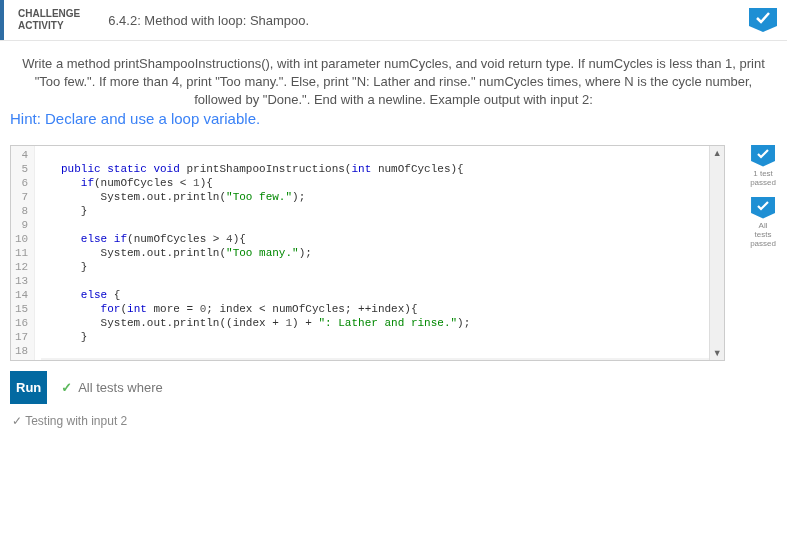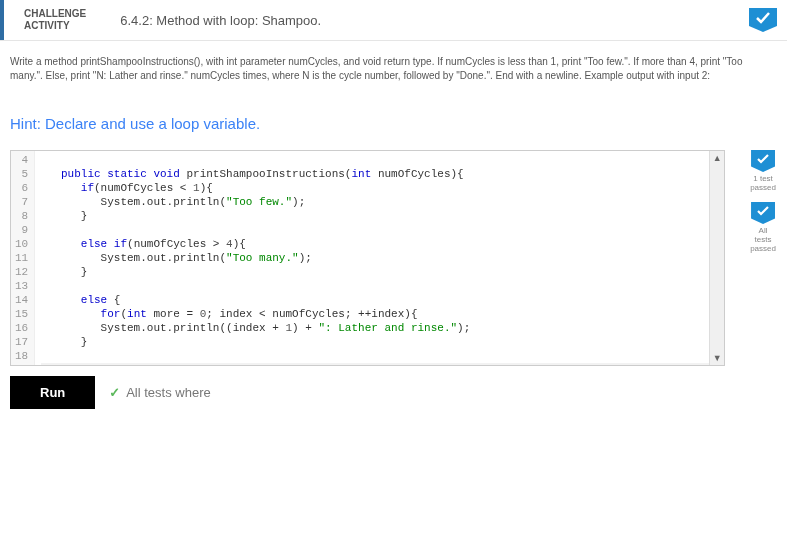--- a/index.html
+++ b/index.html
@@ -1,44 +1,44 @@
 <!DOCTYPE html>
 <html><head>
   <meta charset="utf-8">
   <style>
     * { margin: 0; padding: 0; box-sizing: border-box; }
     body { font-family: Arial, Helvetica, sans-serif; font-size: 13px; color: #333; background: #fff; width: 787px; }
     .container { padding: 0; }
     .header { display: flex; align-items: center; border-bottom: 1px solid #e5e5e5; background: #fff; }
-    .challenge-badge { background: #fff; border-left: 4px solid #2e6da4; padding: 8px 20px; font-size: 10px; font-weight: bold; color: #555; line-height: 1.2; }
+    .challenge-badge { background: #fff; border-left: 4px solid #2e6da4; padding: 8px 14px; font-size: 10px; font-weight: bold; color: #555; line-height: 1.2; }
     .header-title { padding: 8px 14px; font-size: 13px; color: #555; flex: 1; }
     .header-check { width: 28px; height: 24px; background: #1e8fd4; position: relative; margin-right: 10px; clip-path: polygon(0 0, 100% 0, 100% 75%, 50% 100%, 0 75%); }
     .header-check svg { position: absolute; top: 3px; left: 6px; }
     .body-area { padding: 14px 10px; }
-    .instructions { color: #555; font-size: 10px; line-height: 1.4; margin-bottom: 32px; }
+    .instructions { color: #555; font-size: 13px; line-height: 1.4; margin-bottom: 0; text-align: center; }
     .example-output { font-family: "Courier New", monospace; font-size: 13px; white-space: pre; color: #333; margin-bottom: 18px; }
     .hint { color: #3b82f6; font-size: 15px; margin-bottom: 18px; }
     .editor-row { display: flex; align-items: flex-start; }
     .editor-wrapper { border: 1px solid #ccc; background: #fff; width: 718px; position: relative; }
     .editor { display: flex; height: 214px; overflow: hidden; position: relative; }
     .gutter { background: #f7f7f7; color: #999; font-family: "Courier New", monospace; font-size: 11px; text-align: right; padding: 2px 6px 2px 4px; line-height: 14px; user-select: none; border-right: 1px solid #eee; }
     .code { font-family: "Courier New", monospace; font-size: 11px; line-height: 14px; padding: 2px 0 2px 6px; white-space: pre; flex: 1; }
     .kw { color: #0000cc; }
     .str { color: #008800; }
     .num { color: #555; }
     .hl-line { background: #f2f2f2; display: inline-block; width: 100%; }
     .scrollbar { position: absolute; right: 0; top: 0; bottom: 0; width: 15px; background: #f0f0f0; border-left: 1px solid #ddd; }
     .scroll-arrow-up, .scroll-arrow-down { height: 14px; display: flex; align-items: center; justify-content: center; cursor: pointer; color: #666; font-size: 9px; }
     .scroll-arrow-down { position: absolute; bottom: 0; left: 0; right: 0; }
     .status-panel { margin-left: 24px; font-size: 8px; color: #888; text-align: center; }
     .status-check { width: 24px; height: 22px; background: #1e8fd4; clip-path: polygon(0 0, 100% 0, 100% 75%, 50% 100%, 0 75%); margin: 0 auto 2px auto; position: relative; }
     .status-check svg { position: absolute; top: 3px; left: 5px; }
     .status-block { margin-bottom: 10px; }
     .run-bar { display: flex; align-items: center; padding: 10px 0 6px 0; gap: 14px; }
-    .run-btn { background: #000000; color: #fff; border: none; padding: 9px 30px; font-size: 13px; font-weight: bold; cursor: pointer; }
+    .run-btn { background: #0369a1; color: #fff; border: none; padding: 9px 6px; font-size: 13px; font-weight: bold; cursor: pointer; }
     .pass-status { display: flex; align-items: center; gap: 6px; color: #777; font-size: 13px; }
     .green-check { color: #5cb85c; font-weight: bold; }
     .footer-cut { color: #888; font-size: 12px; padding: 4px 0 0 2px; }
   </style>
 </head>
 <body>
 
 <div class="container">
   <div class="header">
     <div class="challenge-badge">
@@ -113,14 +113,15 @@
     </div>
 
     <div class="run-bar">
       <button class="run-btn">Run</button>
       <div class="pass-status">
         <span class="green-check">✓</span>
         <span>All tests where</span>
       </div>
     </div>
 
+    <div class="footer-cut">✓ Testing with input 2</div>
   </div>
 </div>
 
 </body></html>

